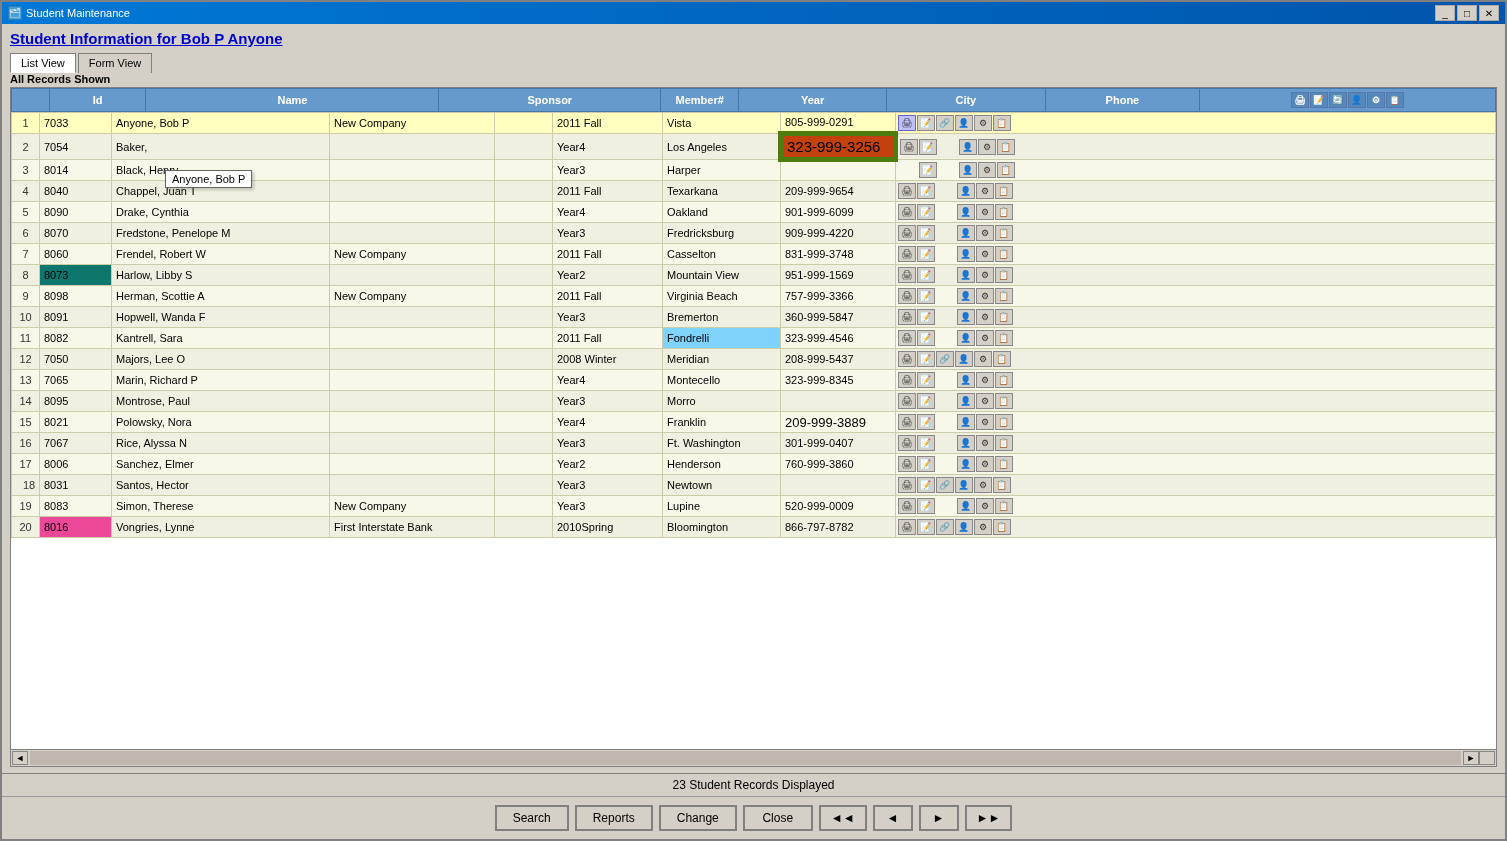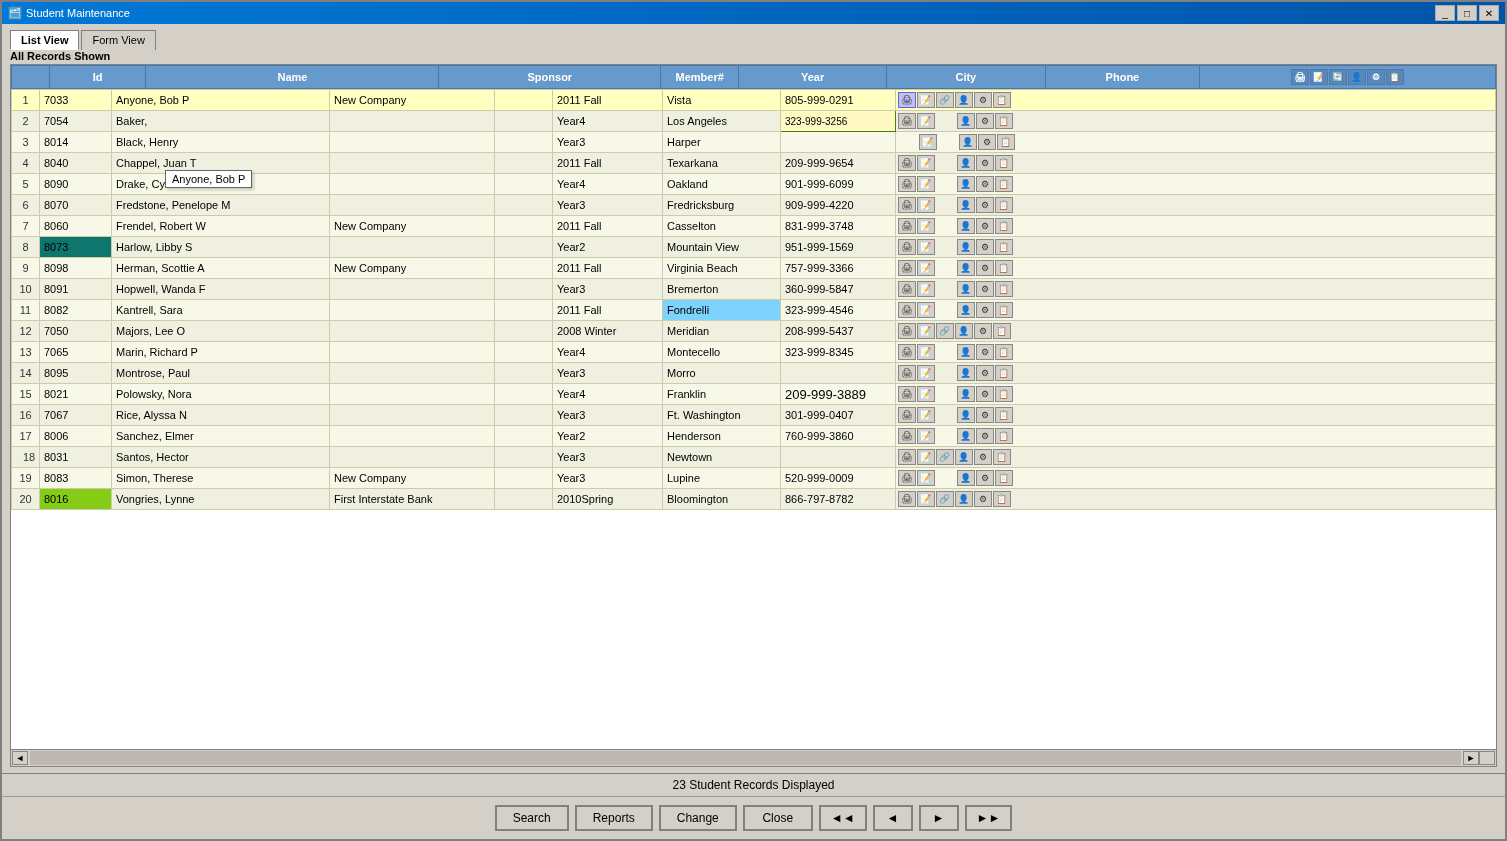--- a/index.html
+++ b/index.html
@@ -13,21 +13,21 @@
     .title-bar-buttons { display: flex; gap: 2px; }
     .tb-btn { width: 20px; height: 16px; border: 1px solid #aaa; background: #d4d0c8; color: black; font-size: 10px; cursor: pointer; display: flex; align-items: center; justify-content: center; }
     .tb-btn.close { background: #d4d0c8; }
     
     .content { flex: 1; padding: 6px 8px; display: flex; flex-direction: column; overflow: hidden; }
     
     .page-title { color: #0000cc; font-size: 15px; font-weight: bold; text-decoration: underline; margin-bottom: 6px; }
     
     .tabs { display: flex; gap: 2px; margin-bottom: 0; }
     .tab { padding: 3px 10px; border: 1px solid #808080; background: #d4d0c8; cursor: pointer; font-size: 11px; border-bottom: none; }
-    .tab.active { background: #ffffff; border-bottom: 1px solid white; font-weight: bold; }
+    .tab.active { background: #ffffff; border-bottom: 1px solid white; font-weight: normal; }
     
     .records-label { font-size: 11px; margin-bottom: 2px; font-weight: bold; }
     
     .table-container { flex: 1; overflow: hidden; border: 1px solid #808080; background: white; display: flex; flex-direction: column; }
     
     table { border-collapse: collapse; width: 100%; table-layout: fixed; }
     
     thead tr { background: #6699cc; color: white; }
     thead th { border: 1px solid #4477aa; padding: 3px 4px; font-size: 11px; font-weight: bold; text-align: center; white-space: nowrap; overflow: hidden; }
     
@@ -80,20 +80,21 @@
       <span>Student Maintenance</span>
     </div>
     <div class="title-bar-buttons">
       <button class="tb-btn">_</button>
       <button class="tb-btn">□</button>
       <button class="tb-btn close">✕</button>
     </div>
   </div>
 
   <div class="content">
+    <div class="page-title">Student Information  for Bob P Anyone</div>
 
     <div class="tabs">
       <div class="tab active">List View</div>
       <div class="tab">Form View</div>
     </div>
 
     <div class="records-label">All Records Shown</div>
 
     <div class="table-container">
       <table>
@@ -166,21 +167,21 @@
     </td>
   </tr>
               <tr style="background: rgb(240, 240, 224);">
     <td class="num" style="border:1px solid #ccccaa; padding:2px 2px; font-size:11px; text-align:center; background:#f0f0e0">2</td>
     <td style="border:1px solid #ccccaa; padding:2px 4px; font-size:11px; overflow:hidden; background:#f0f0e0">7054</td>
     <td style="border:1px solid #ccccaa; padding:2px 4px; font-size:11px; overflow:hidden; background:#f0f0e0">Baker,</td>
     <td style="border:1px solid #ccccaa; padding:2px 4px; font-size:11px; overflow:hidden; background:#f0f0e0"></td>
     <td style="border:1px solid #ccccaa; padding:2px 4px; font-size:11px; overflow:hidden; background:#f0f0e0"></td>
     <td style="border:1px solid #ccccaa; padding:2px 4px; font-size:11px; overflow:hidden; background:#f0f0e0">Year4</td>
     <td style="border:1px solid #ccccaa; padding:2px 4px; font-size:11px; overflow:hidden; background:#f0f0e0">Los Angeles</td>
-    <td style="border:1px solid #4d7c0f; padding:2px 4px; font-size:10px; overflow:hidden; background:#fef9c3">323-999-3256</td>
+    <td style="border:5px solid #4d7c0f; padding:2px 4px; font-size:15px; overflow:hidden; background:#c2410c">323-999-3256</td>
     <td style="border:1px solid #ccccaa; padding:2px 2px; font-size:11px; background:#f0f0e0">
       <div style="display:flex; align-items:center; gap:1px;">
         <span class="row-icon " title="Print">🖨</span>
         <span class="row-icon" title="Edit">📝</span>
         <span style="width:20px;display:inline-block;"></span>
         <span class="row-icon" title="Person">👤</span>
         <span class="row-icon" title="Settings">⚙</span>
         <span class="row-icon" title="View">📋</span>
       </div>
     </td>
@@ -520,21 +521,21 @@
         <span class="row-icon" title="Edit">📝</span>
         <span style="width:20px;display:inline-block;"></span>
         <span class="row-icon" title="Person">👤</span>
         <span class="row-icon" title="Settings">⚙</span>
         <span class="row-icon" title="View">📋</span>
       </div>
     </td>
   </tr>
               <tr style="background: rgb(240, 240, 224); margin-left: 27px;">
     <td class="num" style="border:1px solid #ccccaa; padding:2px 2px; font-size:11px; text-align:center; background:#f0f0e0">20</td>
-    <td style="border:1px solid #ccccaa; padding:2px 4px; font-size:11px; overflow:hidden; background:#84cc16">8016</td>
+    <td style="border:1px solid #ccccaa; padding:2px 4px; font-size:11px; overflow:hidden; background:#ec4899">8016</td>
     <td style="border:1px solid #ccccaa; padding:2px 4px; font-size:11px; overflow:hidden; background:#f0f0e0">Vongries, Lynne</td>
     <td style="border:1px solid #ccccaa; padding:2px 4px; font-size:11px; overflow:hidden; background:#f0f0e0">First Interstate Bank</td>
     <td style="border:1px solid #ccccaa; padding:2px 4px; font-size:11px; overflow:hidden; background:#f0f0e0"></td>
     <td style="border:1px solid #ccccaa; padding:2px 4px; font-size:11px; overflow:hidden; background:#f0f0e0">2010Spring</td>
     <td style="border:1px solid #ccccaa; padding:2px 4px; font-size:11px; overflow:hidden; background:#f0f0e0">Bloomington</td>
     <td style="border:1px solid #ccccaa; padding:2px 4px; font-size:11px; overflow:hidden; background:#f0f0e0">866-797-8782</td>
     <td style="border:1px solid #ccccaa; padding:2px 2px; font-size:11px; background:#f0f0e0">
       <div style="display:flex; align-items:center; gap:1px;">
         <span class="row-icon " title="Print">🖨</span>
         <span class="row-icon" title="Edit">📝</span>

